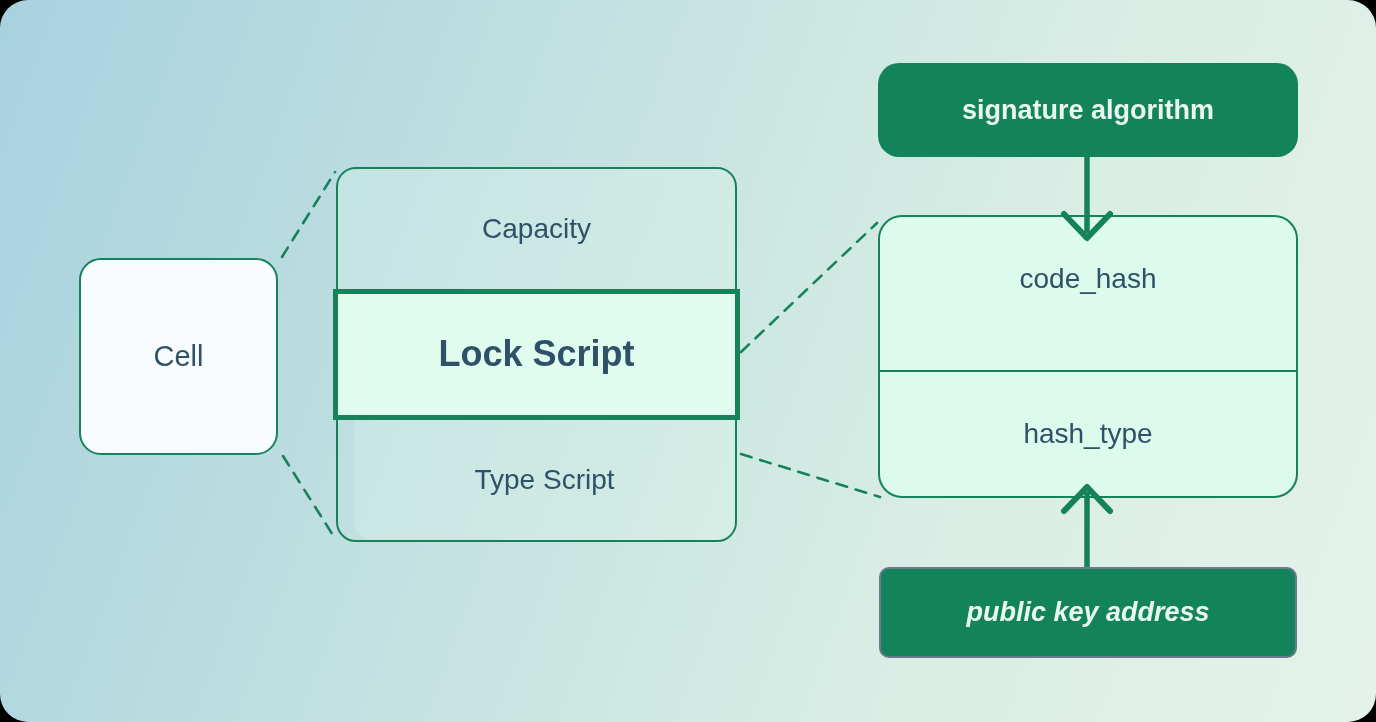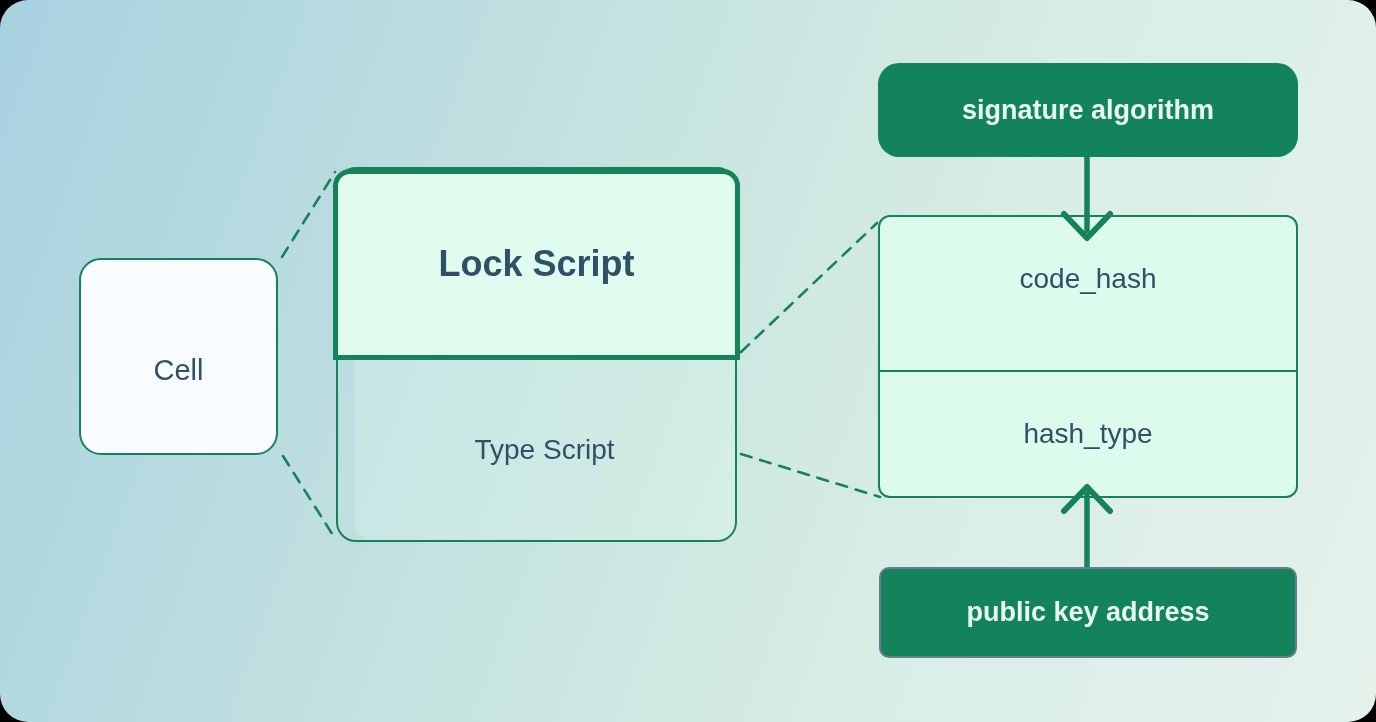--- a/index.html
+++ b/index.html
@@ -14,21 +14,21 @@
     position:relative;
     width:1376px;height:722px;
     border-radius:28px;
     background:linear-gradient(110deg,#A8D1E0 0%,#C6E3E0 42%,#D9EEE5 70%,#E4F2EA 100%);
     overflow:hidden;
     font-family:"Liberation Sans", sans-serif;
     color:var(--text-dark);
   }
   .box-label{
     display:flex;align-items:center;justify-content:center;
-    width:100%;height:100%;margin-top:14px;
+    width:100%;height:100%;
   }
   
   .cell-box{
     position:absolute;left:79px;top:258px;width:199px;height:197px;
     box-sizing:border-box;
     background:#F8FCFE;
     border:2.5px solid var(--green);
     border-radius:22px;
     font-size:29px;
   }
@@ -37,21 +37,21 @@
     position:absolute;box-sizing:border-box;
     border:2.5px solid var(--green);
     display:flex;flex-direction:column;
   }
   .middle-stack{
     left:336px;top:167px;width:401px;height:375px;
     border-radius:20px;
   }
   .right-stack{
     left:878px;top:215px;width:420px;height:283px;
-    border-radius:12px;
+    border-radius:24px;
     background:var(--mint);
     gap:28px;
   }
   .s-row{
     flex:1;display:flex;align-items:center;justify-content:center;
     font-size:28px;box-sizing:border-box;
   }
   .middle-stack .s-row{background:rgba(228,250,240,0.25);}
   .middle-stack .s-row + .s-row{border-top:2.5px solid var(--green);}
   .middle-stack .s-row.lock{
@@ -68,37 +68,38 @@
   .right-stack .s-row + .s-row{border-top:2.5px solid var(--green);}
   
   .green-box{
     position:absolute;box-sizing:border-box;
     background:var(--dark-green);
     color:var(--text-light);
     font-weight:bold;font-size:27px;
     display:flex;align-items:center;justify-content:center;
   }
   .sig-box{left:878px;top:63px;width:420px;height:94px;border-radius:21px;}
-  .pub-box{left:879px;top:567px;width:418px;height:91px;border-radius:10px;border:2.5px solid #6B7B8C;}
+  .pub-box{left:879px;top:567px;width:418px;height:91px;border-radius:10px;border:2.5px solid #6B7B8C;font-style:italic;}
   
   .overlay{
     position:absolute;left:0;top:0;width:1376px;height:722px;
     z-index:5;pointer-events:none;
   }
 </style>
 </head>
 <body>
 
 <div class="canvas">
 
   <div class="cell-box">
     <div class="box-label">Cell</div>
   </div>
 
   <div class="stack middle-stack">
+    <div class="s-row">Capacity</div>
     <div class="s-row lock">Lock Script</div>
     <div class="s-row">Type Script</div>
   </div>
 
   <div class="stack right-stack">
     <div class="s-row">code_hash</div>
     <div class="s-row">hash_type</div>
   </div>
 
   <div class="green-box sig-box">

